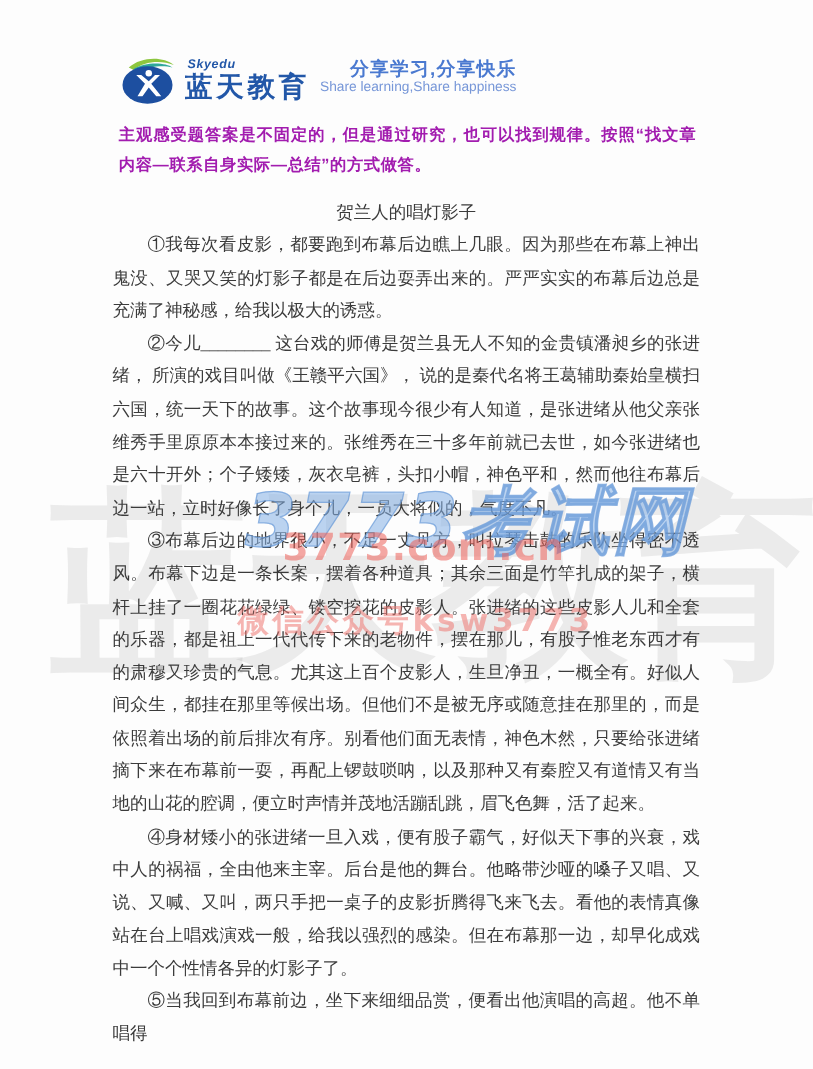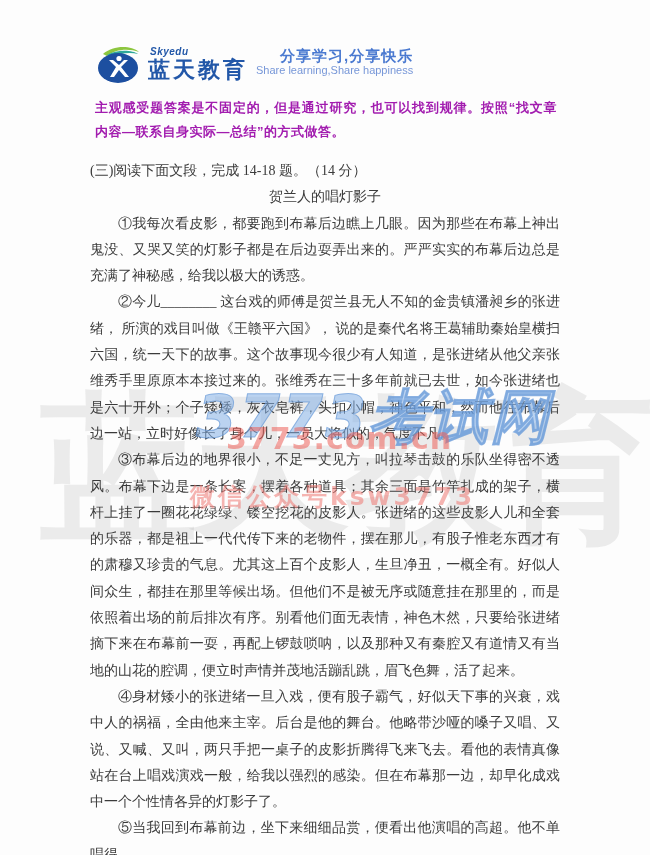--- a/index.html
+++ b/index.html
@@ -134,21 +134,20 @@
       </div>
       <div class="slogan">
         <div class="slogan-cn">分享学习,分享快乐</div>
         <div class="slogan-en">Share learning,Share happiness</div>
       </div>
     </div>
 
     <div class="notice">主观感受题答案是不固定的，但是通过研究，也可以找到规律。按照“找文章内容—联系自身实际—总结”的方式做答。</div>
 
     <div class="doc">
-      <p class="section-heading">(三)阅读下面文段，完成 14-18 题。（14 分）</p>
       <p class="article-title">贺兰人的唱灯影子</p>
       <p class="para">①我每次看皮影，都要跑到布幕后边瞧上几眼。因为那些在布幕上神出鬼没、又哭又笑的灯影子都是在后边耍弄出来的。严严实实的布幕后边总是充满了神秘感，给我以极大的诱惑。</p>
       <p class="para">②今儿________ 这台戏的师傅是贺兰县无人不知的金贵镇潘昶乡的张进绪， 所演的戏目叫做《王赣平六国》， 说的是秦代名将王葛辅助秦始皇横扫六国，统一天下的故事。这个故事现今很少有人知道，是张进绪从他父亲张维秀手里原原本本接过来的。张维秀在三十多年前就已去世，如今张进绪也是六十开外；个子矮矮，灰衣皂裤，头扣小帽，神色平和，然而他往布幕后边一站，立时好像长了身个儿，一员大将似的，气度不凡。</p>
       <p class="para">③布幕后边的地界很小，不足一丈见方，叫拉琴击鼓的乐队坐得密不透风。布幕下边是一条长案，摆着各种道具；其余三面是竹竿扎成的架子，横杆上挂了一圈花花绿绿、镂空挖花的皮影人。张进绪的这些皮影人儿和全套的乐器，都是祖上一代代传下来的老物件，摆在那儿，有股子惟老东西才有的肃穆又珍贵的气息。尤其这上百个皮影人，生旦净丑，一概全有。好似人间众生，都挂在那里等候出场。但他们不是被无序或随意挂在那里的，而是依照着出场的前后排次有序。别看他们面无表情，神色木然，只要给张进绪摘下来在布幕前一耍，再配上锣鼓唢呐，以及那种又有秦腔又有道情又有当地的山花的腔调，便立时声情并茂地活蹦乱跳，眉飞色舞，活了起来。</p>
       <p class="para">④身材矮小的张进绪一旦入戏，便有股子霸气，好似天下事的兴衰，戏中人的祸福，全由他来主宰。后台是他的舞台。他略带沙哑的嗓子又唱、又说、又喊、又叫，两只手把一桌子的皮影折腾得飞来飞去。看他的表情真像站在台上唱戏演戏一般，给我以强烈的感染。但在布幕那一边，却早化成戏中一个个性情各异的灯影子了。</p>
       <p class="para">⑤当我回到布幕前边，坐下来细细品赏，便看出他演唱的高超。他不单唱得</p>
     </div>
   </div>
 
   <div class="wm wm-site">3773考试网</div>

